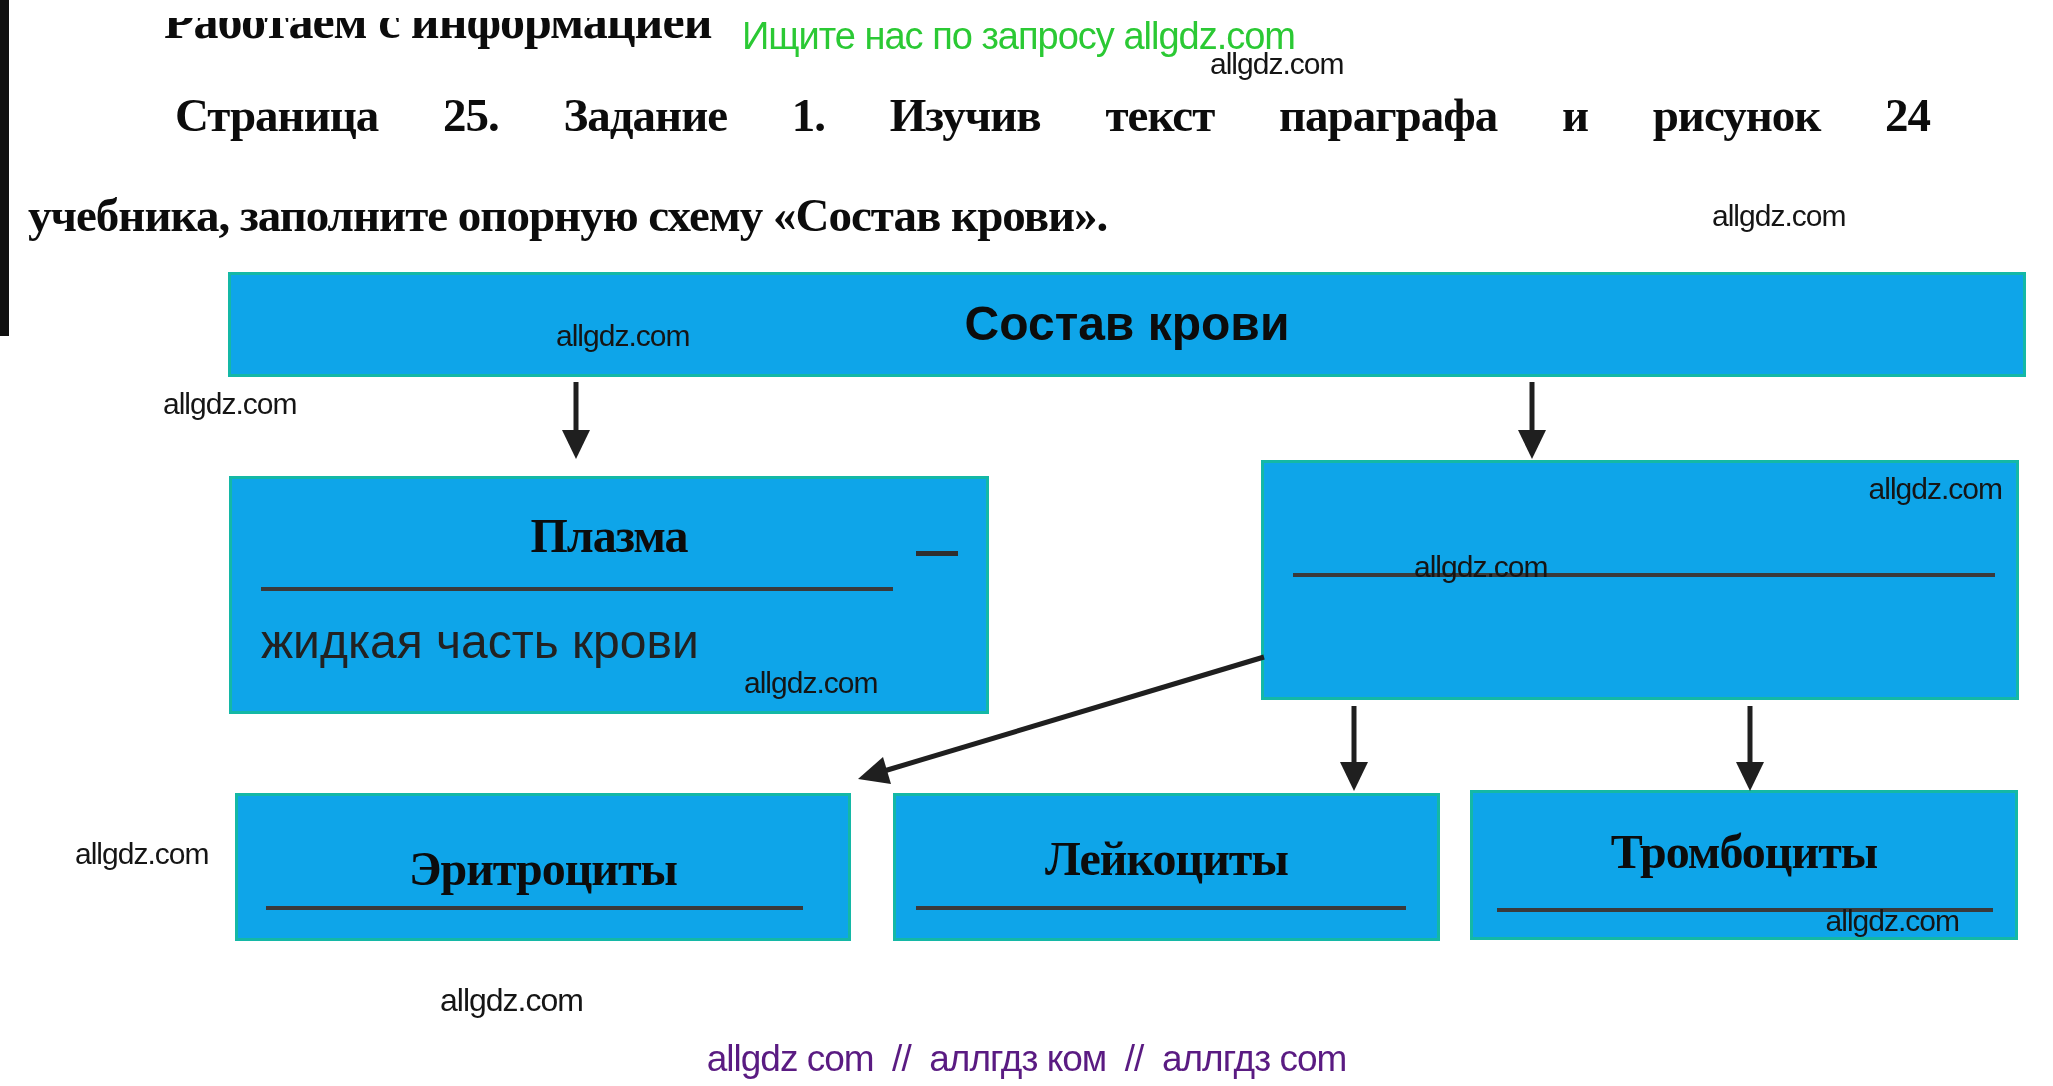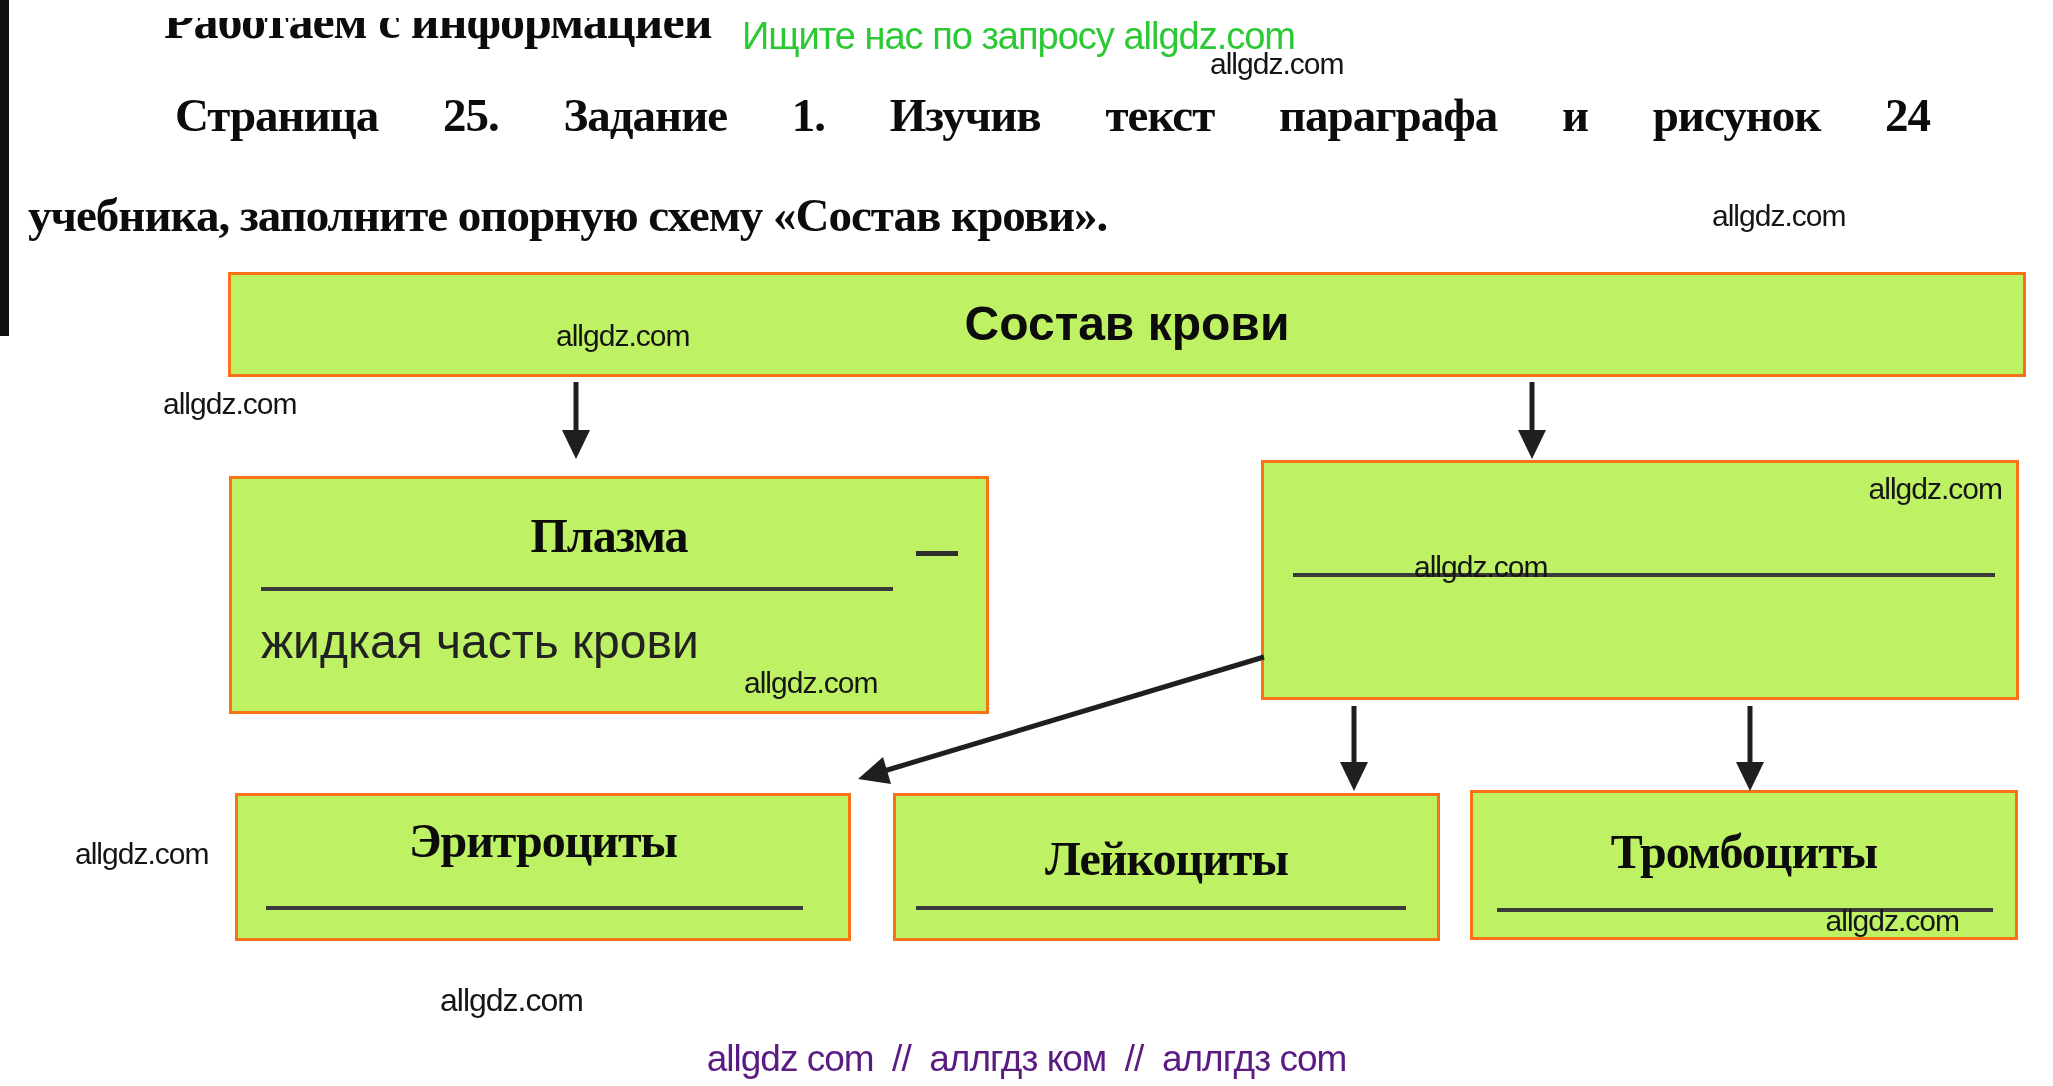--- a/index.html
+++ b/index.html
@@ -26,21 +26,21 @@
     position:absolute;font-size:30px;line-height:32px;color:#151515;z-index:6;
     letter-spacing:-1px;white-space:nowrap;
   }
   .task-line{
     position:absolute;font-family:"Liberation Serif",serif;font-weight:bold;
     color:#0c0c0c;font-size:47px;line-height:54px;letter-spacing:-1px;white-space:normal;
   }
   .task-line.l1{left:175px;top:88px;width:1755px;text-align:justify;text-align-last:justify;}
   .task-line.l2{left:28px;top:188px;width:1600px;}
 
-  .dbox{position:absolute;border:3px solid #f97316;background:#bef264;box-sizing:border-box;}
+  .dbox{position:absolute;border:3px solid #14b8a6;background:#0ea5e9;box-sizing:border-box;}
   .box-label{
     position:absolute;left:0;width:100%;text-align:center;
     font-family:"Liberation Serif",serif;font-weight:bold;font-size:48px;line-height:50px;
     color:#0c0c0c;letter-spacing:-1px;
   }
   .box-label.sans{font-family:"Liberation Sans",sans-serif;letter-spacing:0;}
   .blank-line{position:absolute;height:4px;background:#3a3a3a;}
   .answer-text{
     position:absolute;font-size:48px;line-height:50px;color:#222222;letter-spacing:0;
   }
@@ -88,21 +88,21 @@
   </div>
   <div class="dash-mark"></div>
 
   <div class="dbox" style="left:1261px;top:460px;width:758px;height:240px;">
     <div class="wm" style="right:14px;top:10px;">allgdz.com</div>
     <div class="blank-line" style="left:29px;top:110px;width:702px;"></div>
     <div class="wm" style="left:150px;top:88px;">allgdz.com</div>
   </div>
 
   <div class="dbox" style="left:235px;top:793px;width:616px;height:148px;">
-    <div class="box-label" style="top:20px;">Эритроциты</div>
+    <div class="box-label" style="top:48px;">Эритроциты</div>
     <div class="blank-line" style="left:28px;top:110px;width:537px;"></div>
   </div>
 
   <div class="dbox" style="left:893px;top:793px;width:547px;height:148px;">
     <div class="box-label" style="top:38px;">Лейкоциты</div>
     <div class="blank-line" style="left:20px;top:110px;width:490px;"></div>
   </div>
 
   <div class="dbox" style="left:1470px;top:790px;width:548px;height:150px;">
     <div class="box-label" style="top:34px;">Тромбоциты</div>

